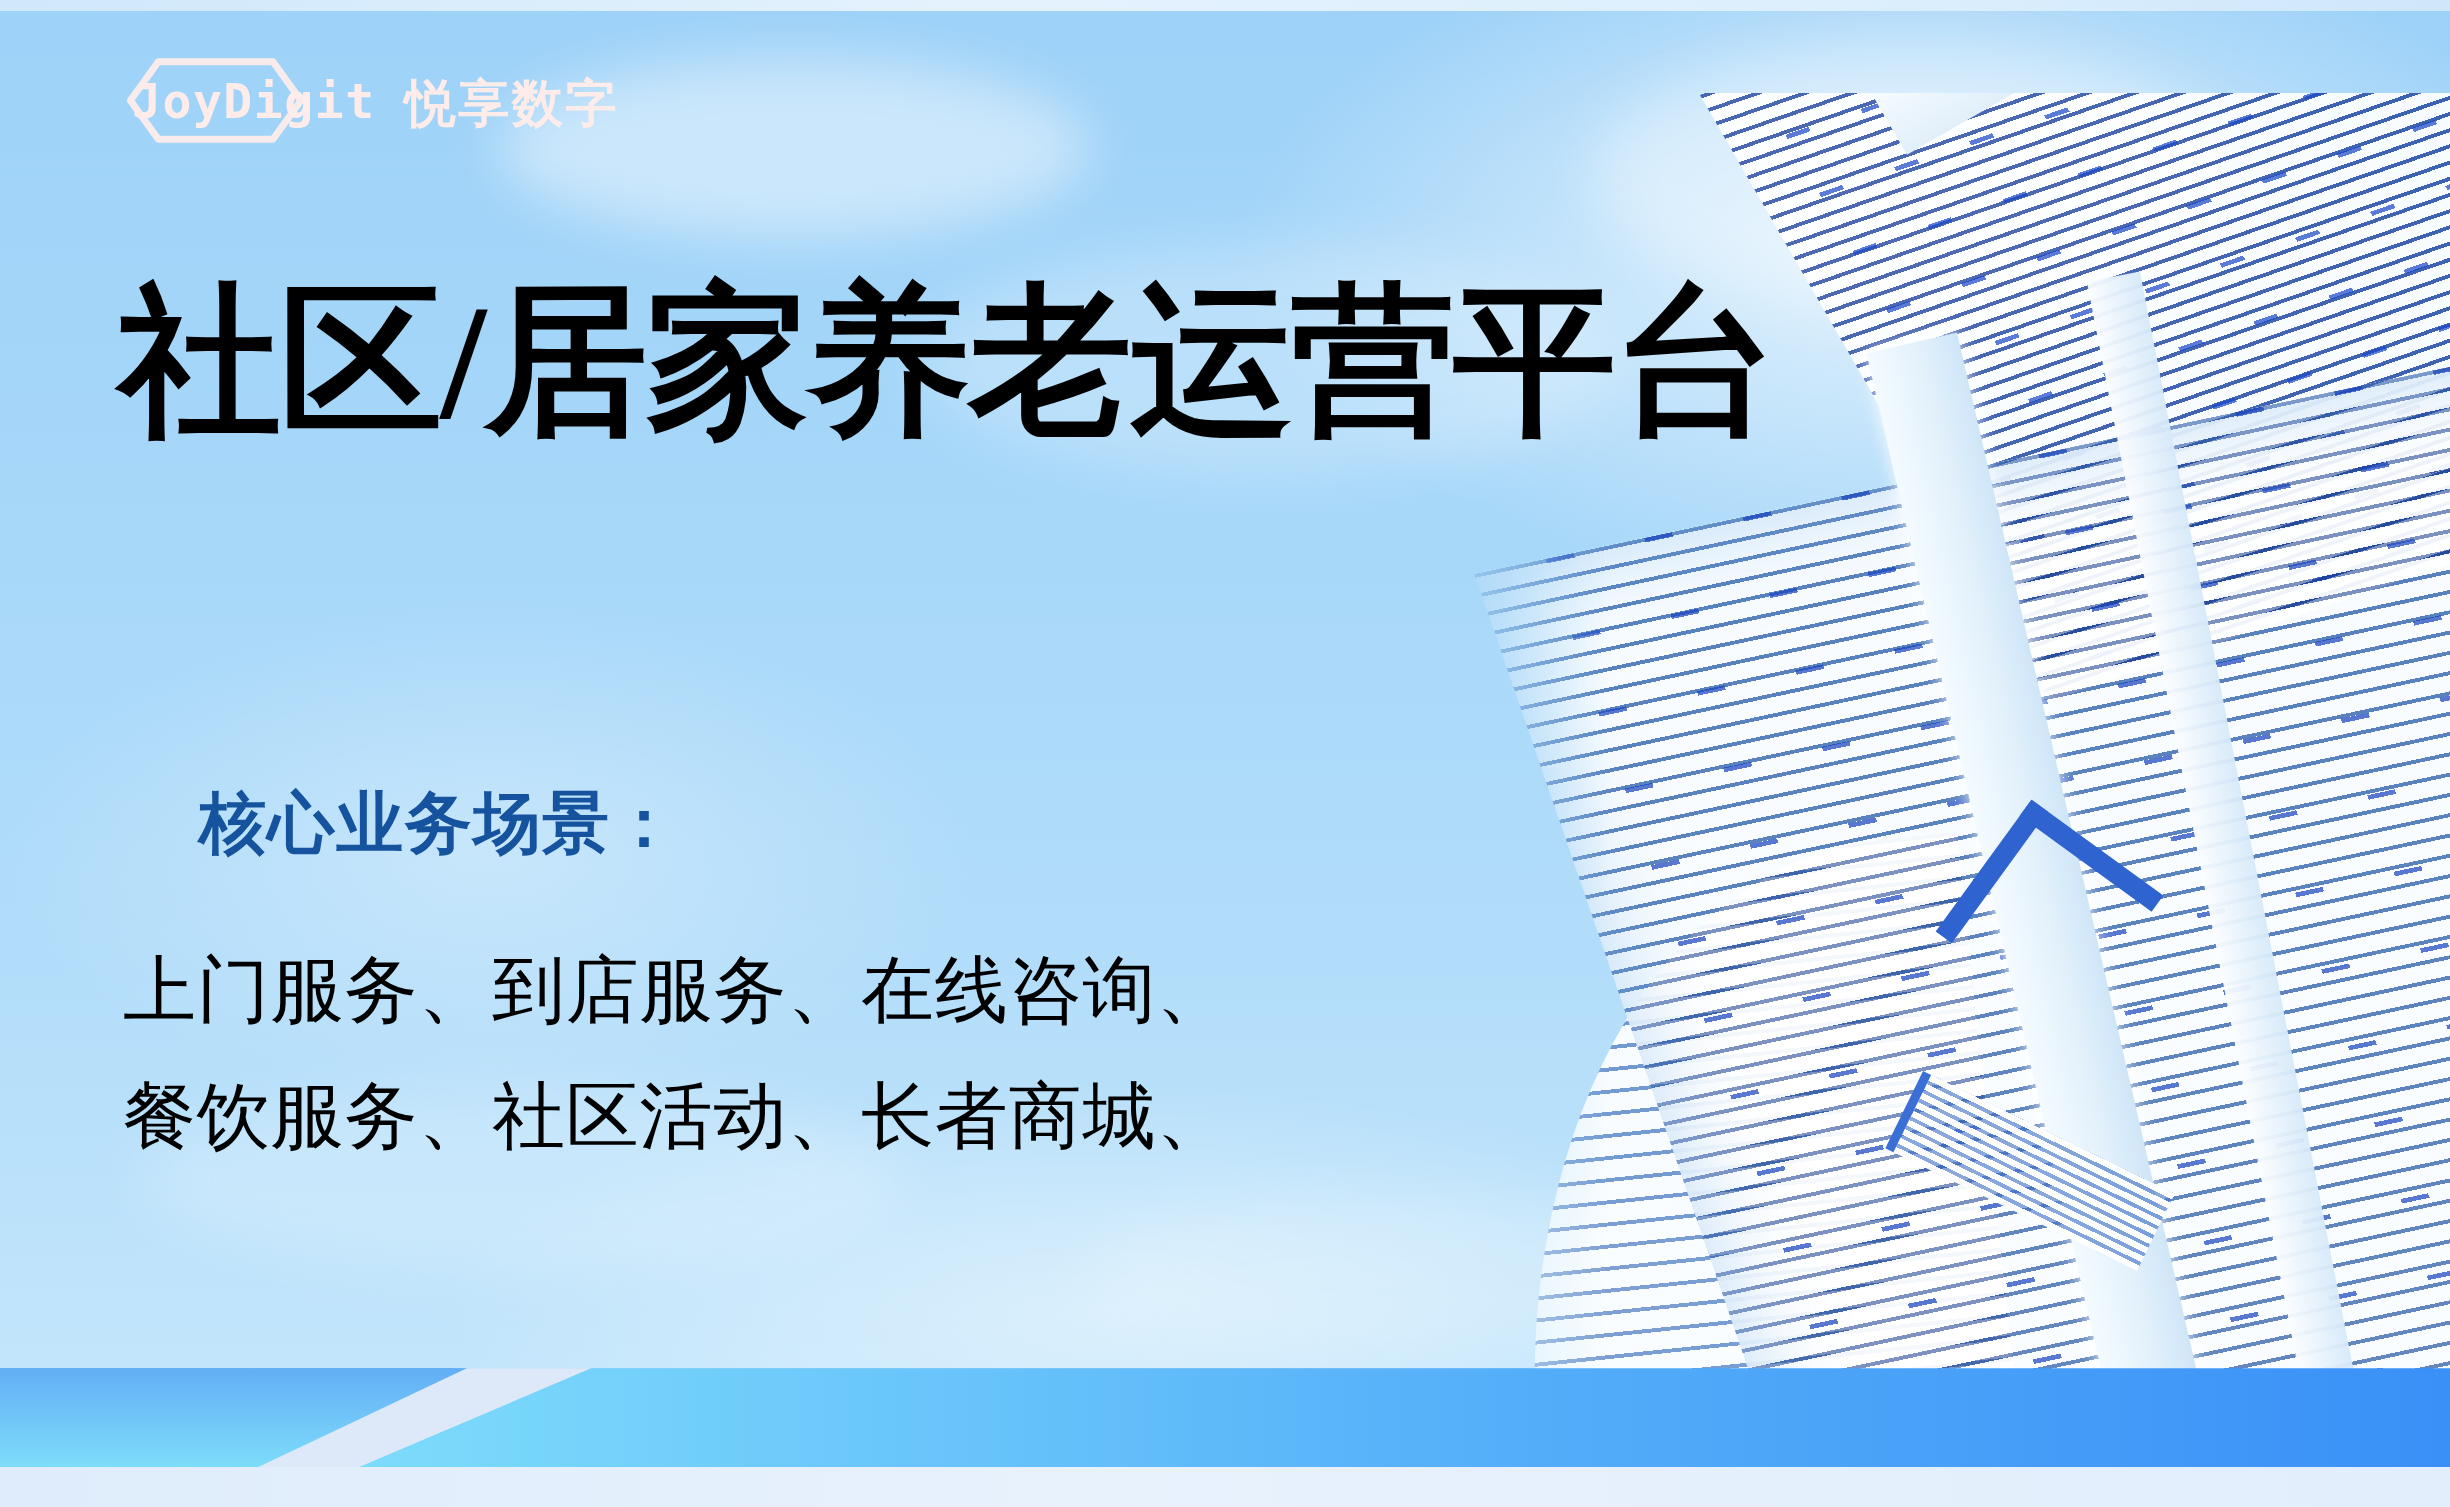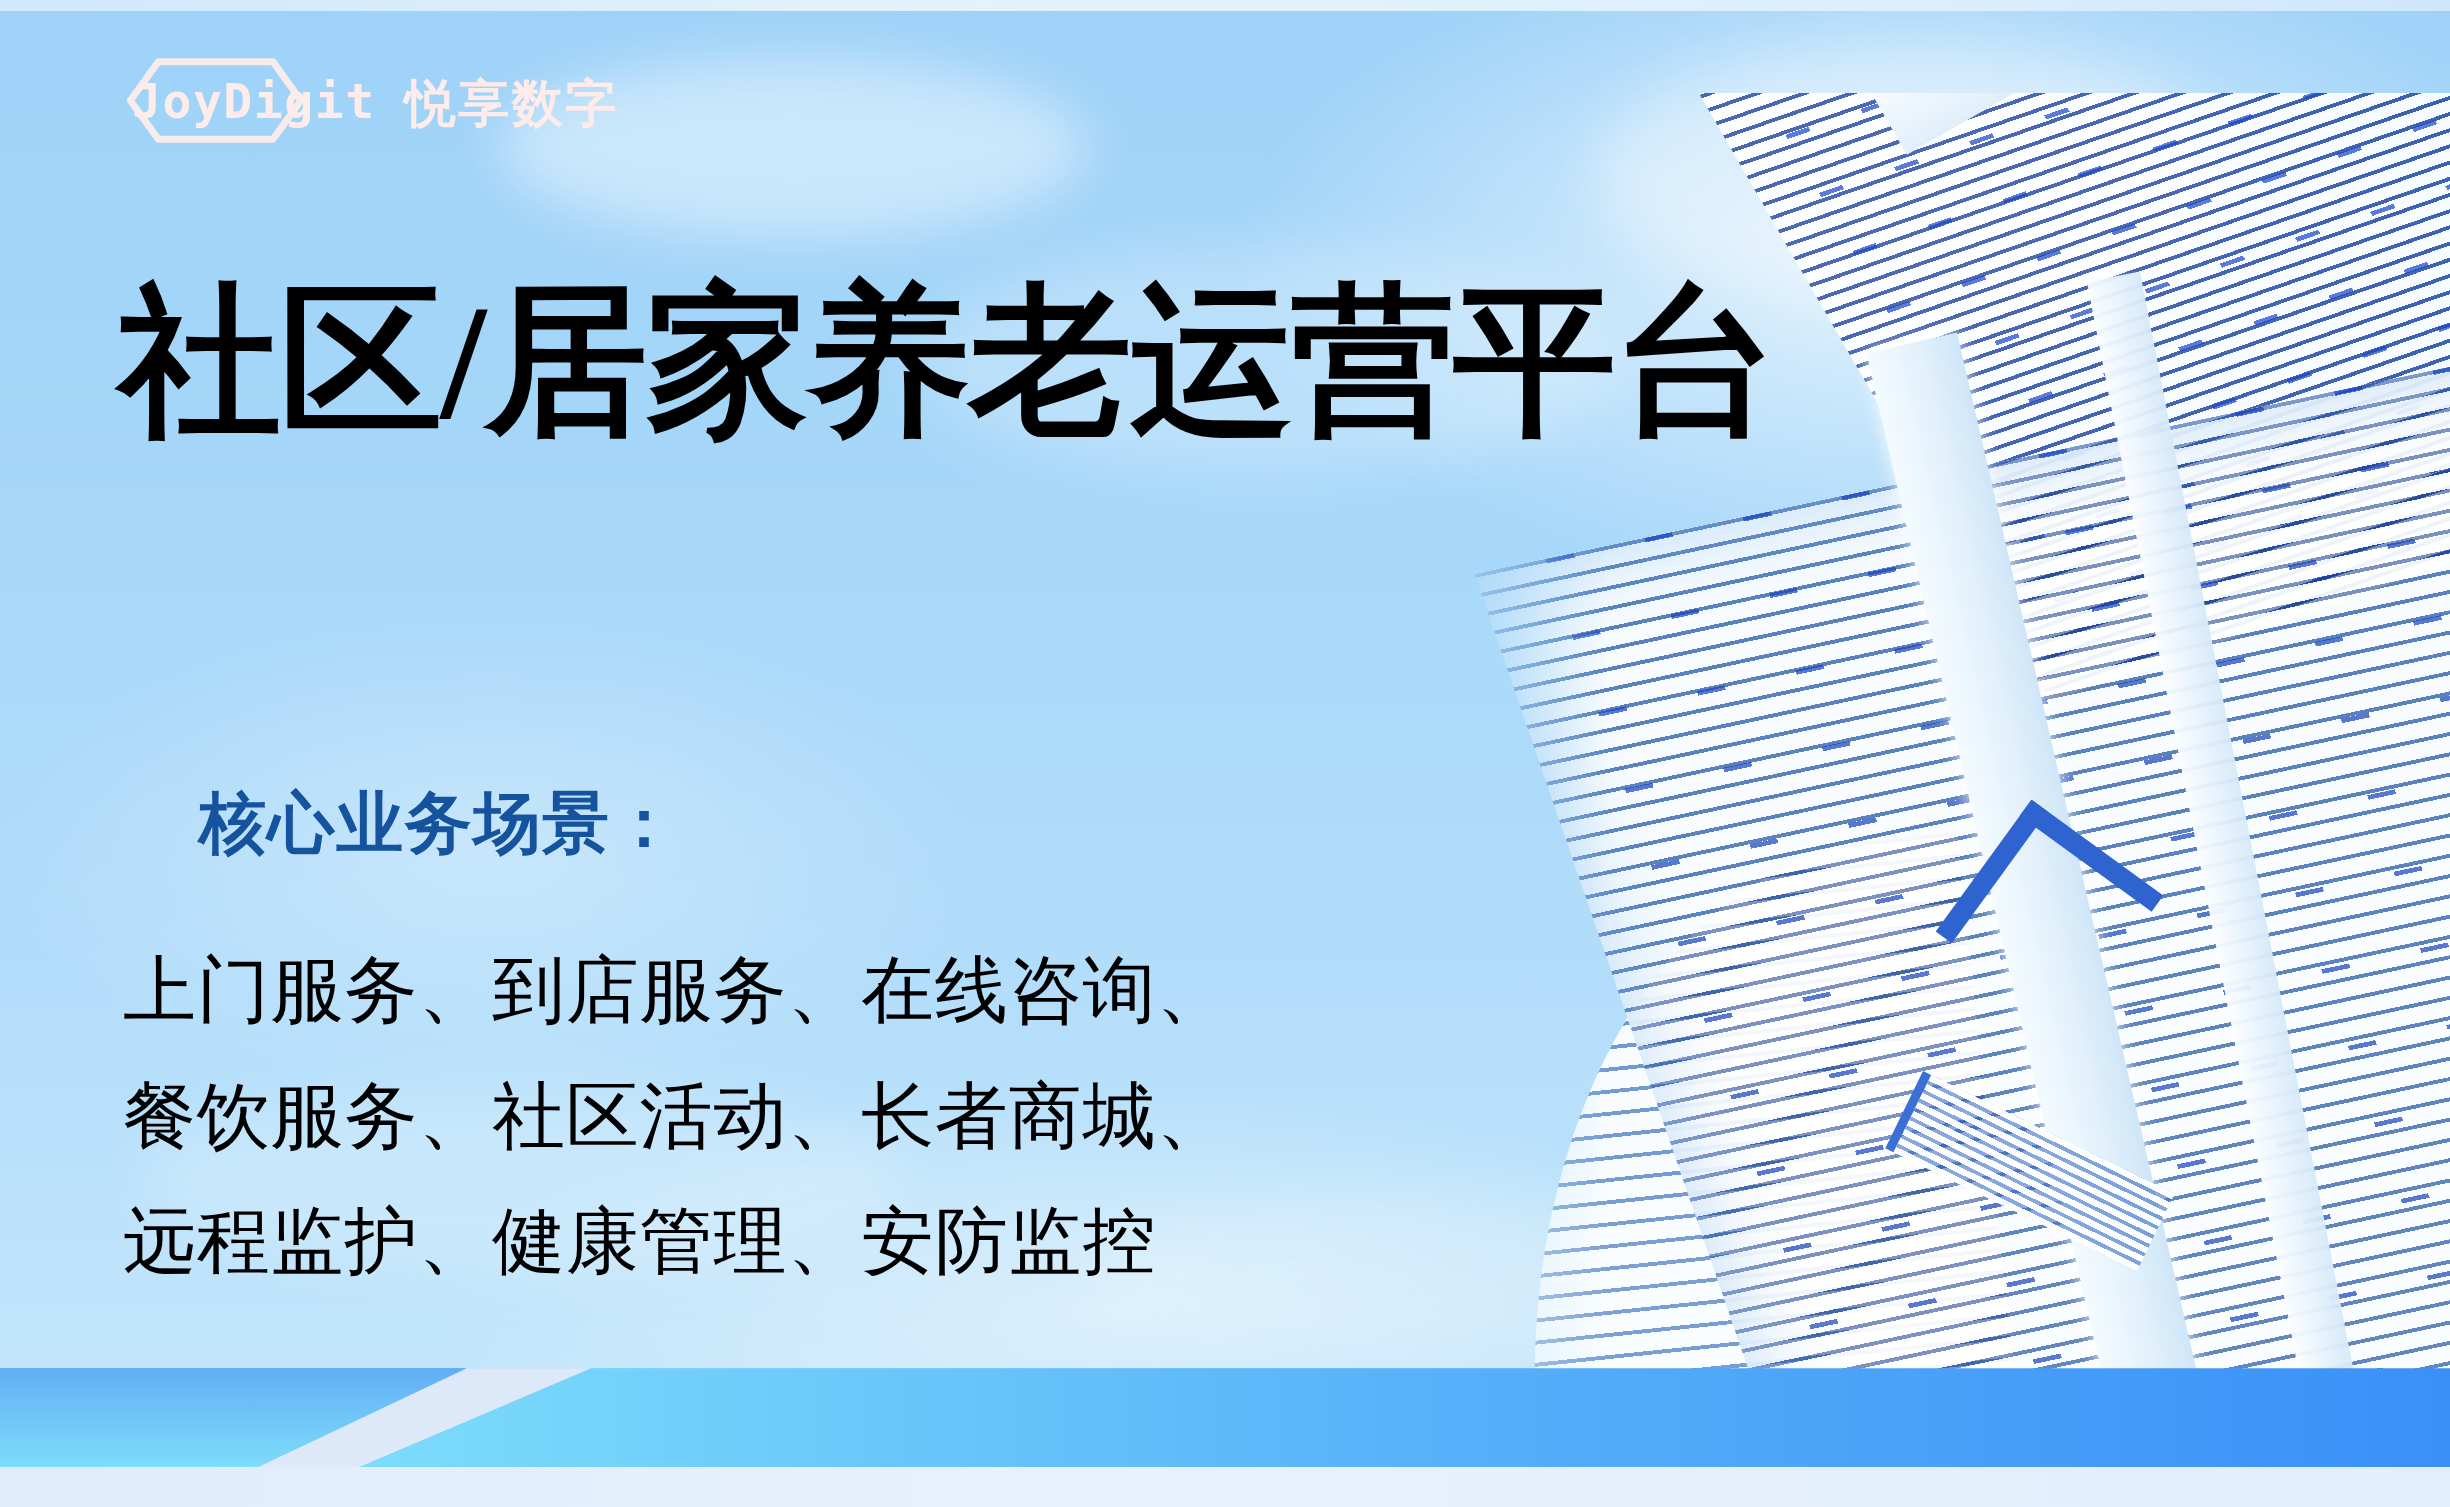--- a/index.html
+++ b/index.html
@@ -218,21 +218,20 @@
 
   </div>
 
   <div class="title">社区/居家养老运营平台</div>
 
   <div class="subhead">核心业务场景：</div>
 
   <div class="body-lines">
     <div>上门服务、到店服务、在线咨询、</div>
     <div>餐饮服务、社区活动、长者商城、</div>
-    <div>远程监护、健康管理、安防监控</div>
   </div>
 
   <div class="band">
     <svg width="2450" height="100" viewBox="0 0 3149 128">
       <defs>
         <linearGradient id="gL" x1="0" y1="0" x2="0" y2="1">
           <stop offset="0%" stop-color="#62aef5"></stop>
           <stop offset="100%" stop-color="#7eddfa"></stop>
         </linearGradient>
         <linearGradient id="gR" x1="0" y1="0" x2="1" y2="0">

